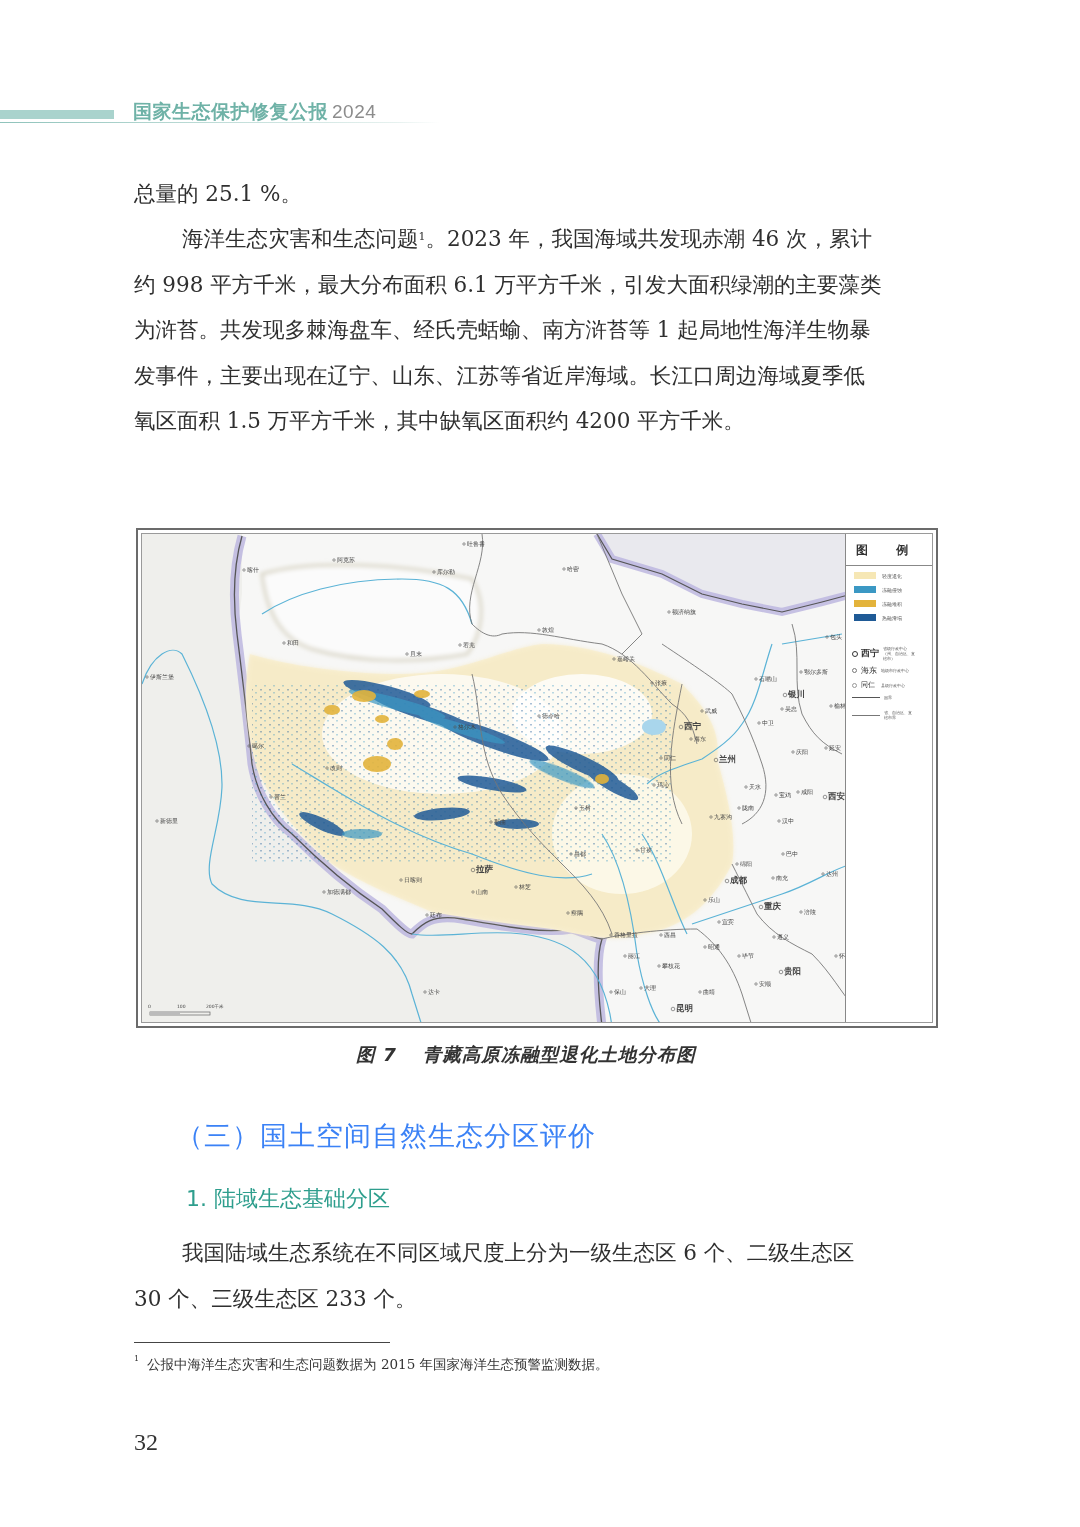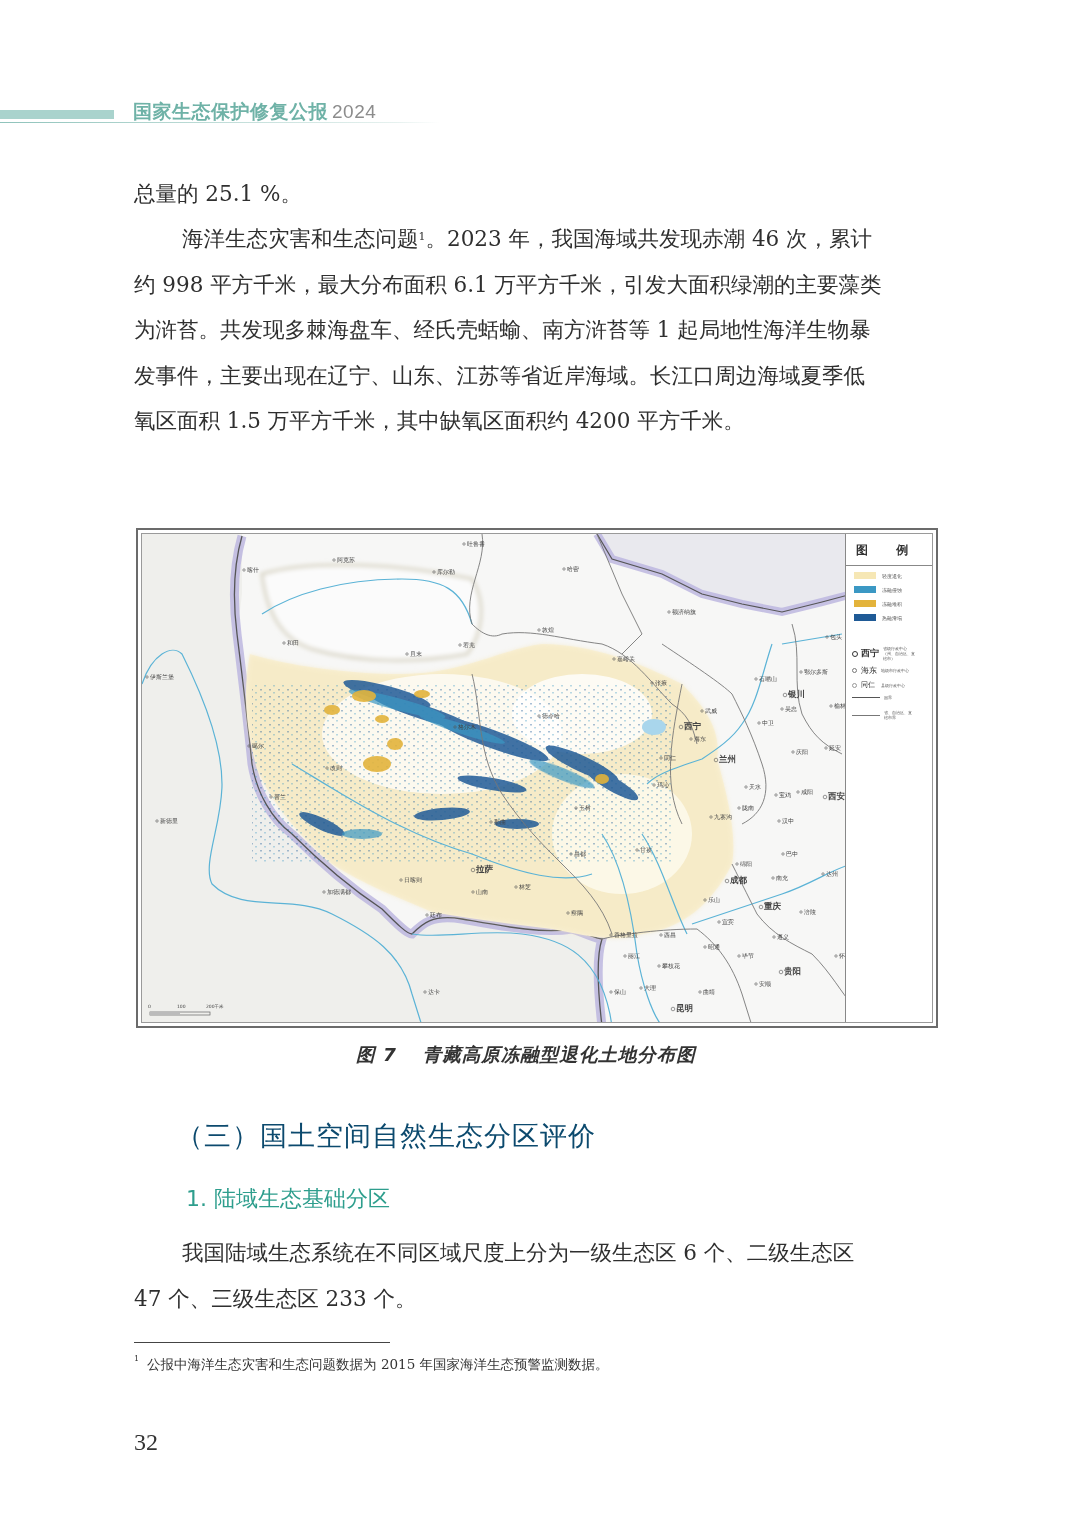--- a/index.html
+++ b/index.html
@@ -15,21 +15,21 @@
   .map-inner{position:absolute;left:3px;top:3px;right:3px;bottom:3px;border:1px solid #9a9a9a;overflow:hidden;background:#efefed;}
   .map-svg{position:absolute;left:0;top:0;width:710px;height:492px;}
   .legend{position:absolute;right:0;top:0;width:86px;height:100%;background:#fff;border-left:1px solid #888;font-family:"DejaVu Sans",sans-serif;}
   .legend-title{text-align:left;font-size:12px;font-weight:bold;margin-top:8px;letter-spacing:12px;padding-left:10px;color:#333;}
   .legend-title-line{height:1px;background:#888;margin:6px 0 0 0;}
   .lg-item{position:absolute;left:8px;display:flex;align-items:center;font-size:5px;color:#555;}
   .swatch{width:22px;height:7px;margin-right:6px;}
   .lg-sym{position:absolute;left:6px;display:flex;align-items:center;color:#333;}
   .caption{position:absolute;left:356px;top:1042px;font-size:18.5px;font-weight:bold;color:#333;font-family:"DejaVu Sans","Liberation Sans",sans-serif;letter-spacing:1px;font-style:italic;}
   .caption .num{margin-right:26px;}
-  .h2{position:absolute;left:176px;top:1118px;font-size:27px;color:#0c4a6e;font-family:"DejaVu Sans","Liberation Sans",sans-serif;letter-spacing:1px;}
+  .h2{position:absolute;left:176px;top:1118px;font-size:27px;color:#3b82f6;font-family:"DejaVu Sans","Liberation Sans",sans-serif;letter-spacing:1px;}
   .h3{position:absolute;left:186px;top:1184px;font-size:22px;color:#2e9e8d;font-family:"DejaVu Sans","Liberation Sans",sans-serif;}
   .fn-rule{position:absolute;left:134px;top:1342px;width:256px;height:1px;background:#444;}
   .footnote{position:absolute;left:134px;top:1356px;font-size:13.5px;color:#333;}
   .footnote sup{font-size:8px;margin-right:8px;}
   .page-num{position:absolute;left:134px;top:1429px;font-size:24px;color:#333;font-family:"Liberation Serif","DejaVu Serif",serif;}
   .mlabel{font-family:"DejaVu Sans",sans-serif;fill:#444;}
 </style>
 </head>
 <body>
 
@@ -349,19 +349,19 @@
   </div>
 </div>
 
 <div class="caption"><span class="num">图 7</span><span>青藏高原冻融型退化土地分布图</span></div>
 
 <div class="h2">（三）国土空间自然生态分区评价</div>
 <div class="h3">1. 陆域生态基础分区</div>
 
 <div class="para" style="top:1230px;">
   <div><span class="indent"></span><span>我国陆域生态系统在不同区域尺度上分为一级生态区 6 个、二级生态区</span></div>
-  <div>47 个、三级生态区 233 个。</div>
+  <div>30 个、三级生态区 233 个。</div>
 </div>
 
 <div class="fn-rule"></div>
 <div class="footnote"><sup>1</sup><span>公报中海洋生态灾害和生态问题数据为 2015 年国家海洋生态预警监测数据。</span></div>
 
 <div class="page-num">32</div>
 
 </body></html>

